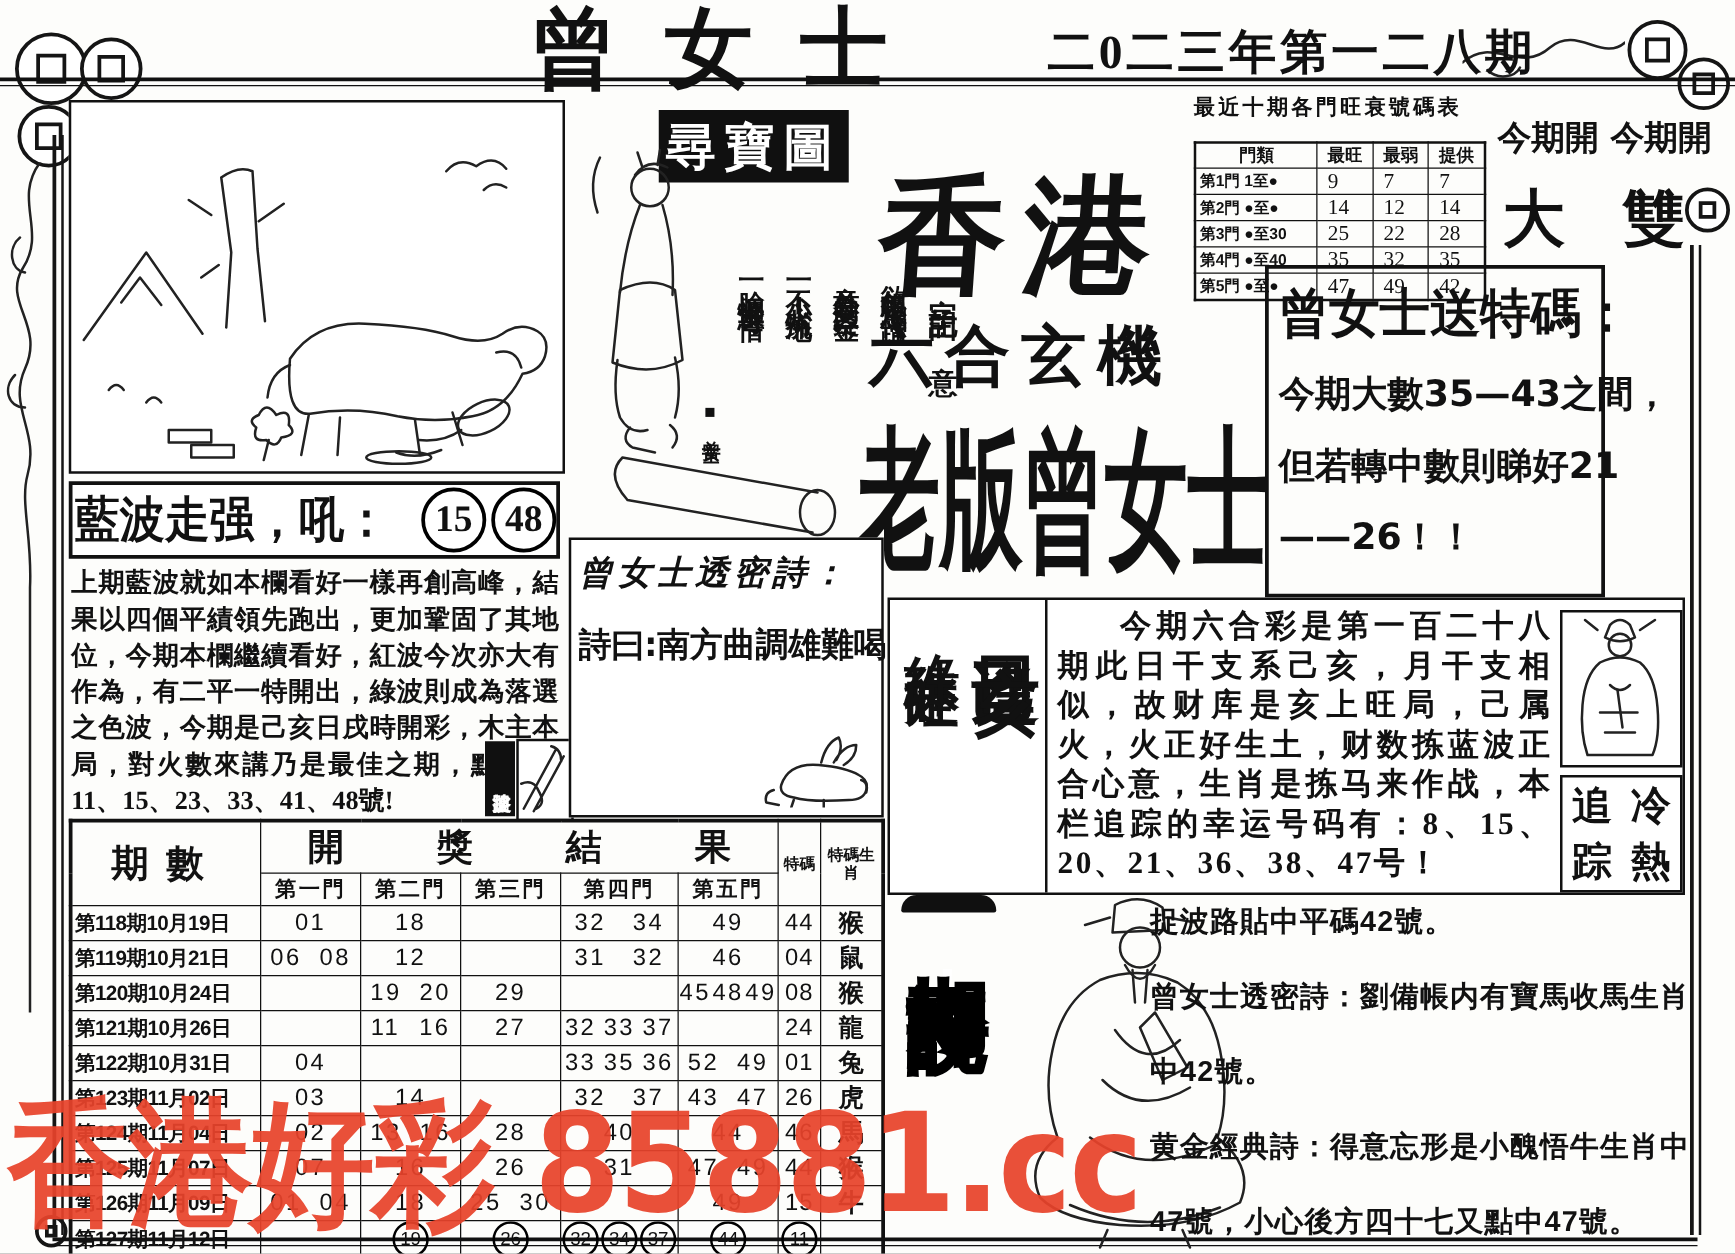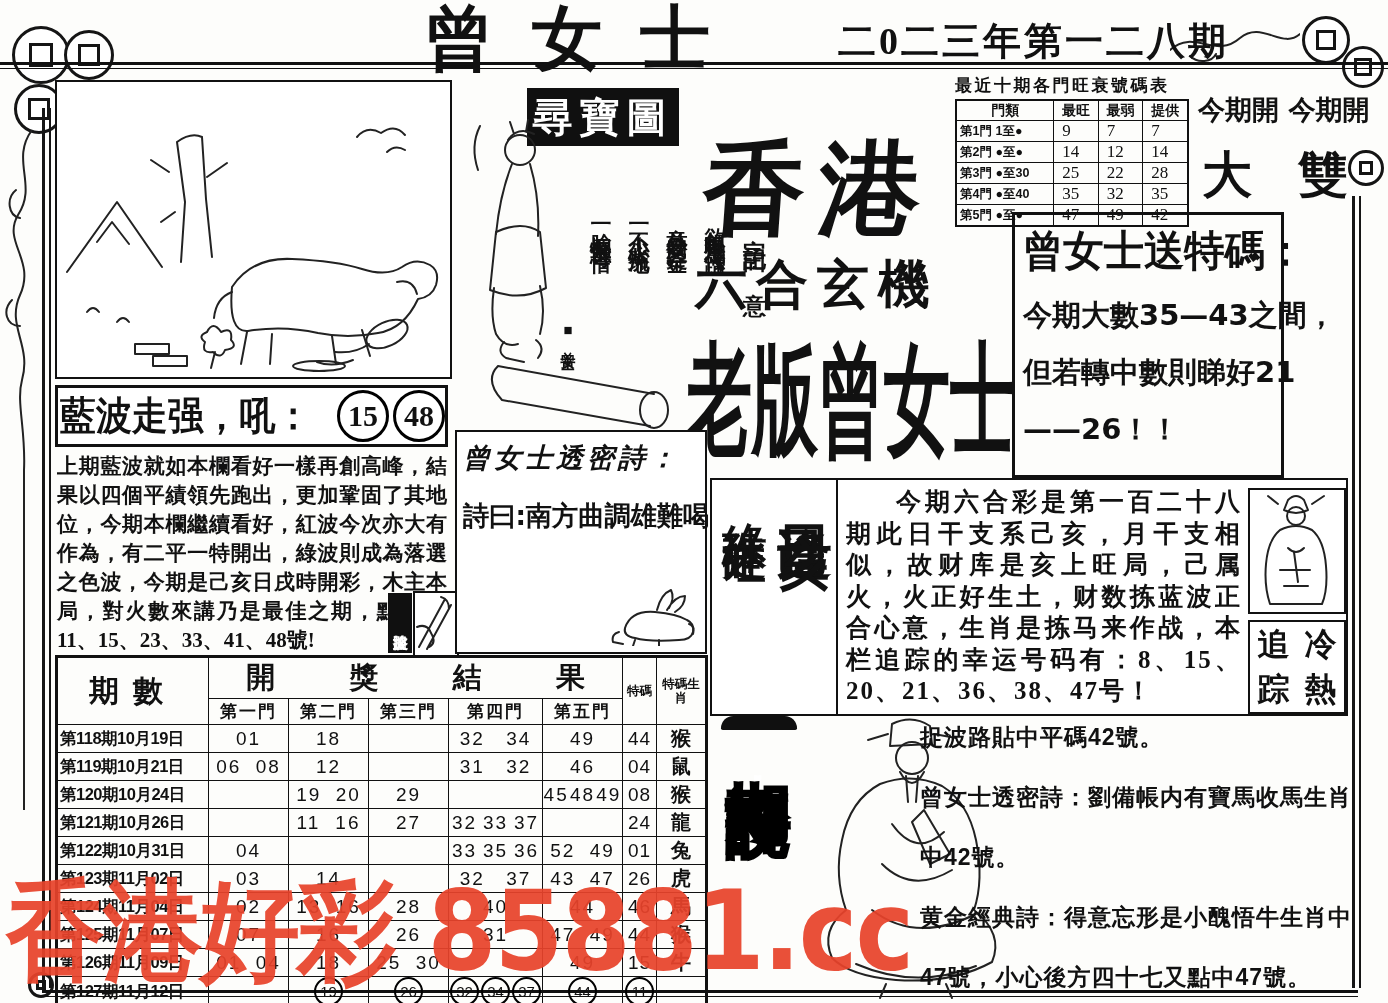--- a/index.html
+++ b/index.html
@@ -35,21 +35,21 @@
 
   
   #mast-region{left:703px;top:122px;font-size:102px;font-weight:900;letter-spacing:14px;transform:skewX(-4deg);}
   #mast-sub{left:695px;top:250px;font-size:52px;font-weight:900;letter-spacing:9px;white-space:nowrap;}
   #mast-brand{left:686px;top:318px;font-size:66px;font-weight:900;white-space:nowrap;
     transform:scale(1.0,1.85);transform-origin:left top;letter-spacing:0px;}
 
   
   #hotcold{left:955px;top:74px;width:234px;}
   #hotcold .tbl-title{font-size:17px;font-weight:700;letter-spacing:2.5px;white-space:nowrap;font-family:"Liberation Serif",serif;}
-  #hotcold table{border-collapse:collapse;width:234px;margin-top:2px;border:2.5px solid #111;}
+  #hotcold table{border-collapse:collapse;width:234px;margin-top:16px;border:2.5px solid #111;}
   #hotcold th,#hotcold td{border:1.5px solid #111;padding:0 3px;height:19px;font-size:15px;}
   #hotcold thead th{font-weight:900;font-size:14px;}
   #hotcold td.num{font-family:"Liberation Serif",serif;font-size:17px;text-align:left;padding-left:8px;}
   #hotcold th.gate{font-size:12.5px;text-align:left;white-space:nowrap;font-weight:900;}
 
   #forecast-open{left:1198px;top:92px;font-size:27px;font-weight:700;white-space:nowrap;}
   #forecast-size{left:1202px;top:142px;font-size:50px;font-weight:900;letter-spacing:46px;white-space:nowrap;}
 
   
   #special-box{left:1012px;top:212px;width:272px;height:266px;border:3px solid #111;box-sizing:border-box;padding:8px 8px;}

